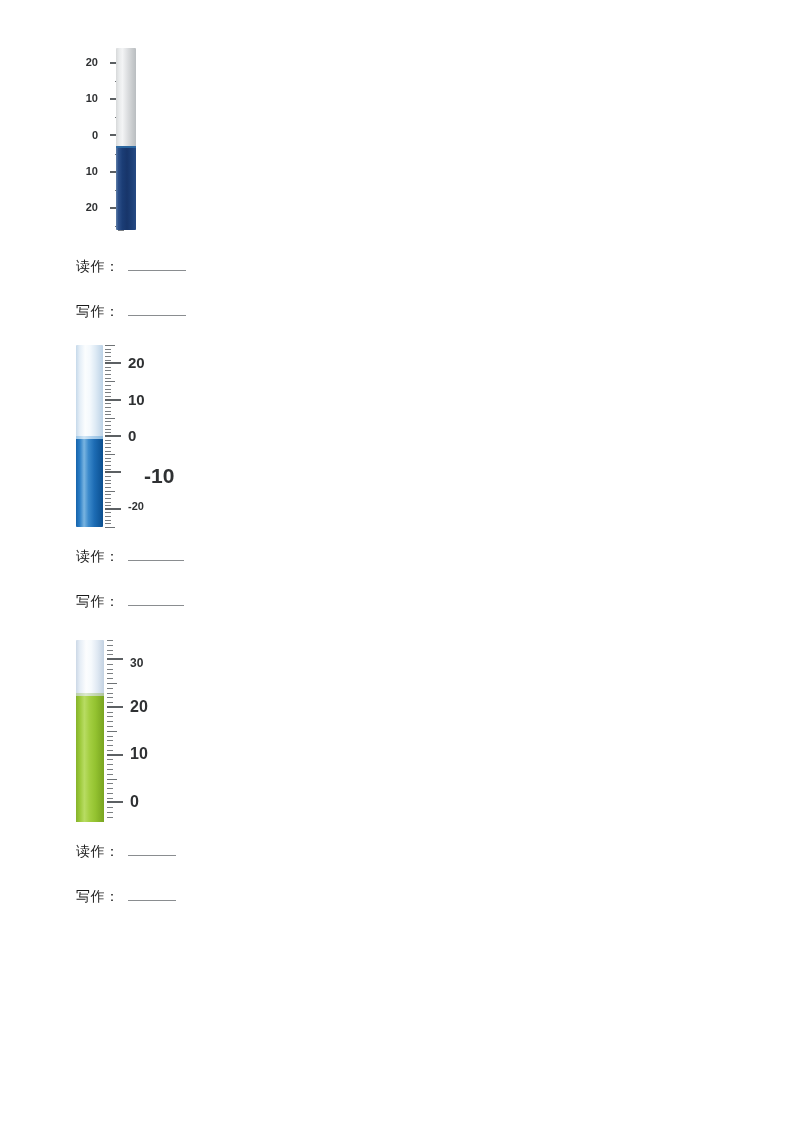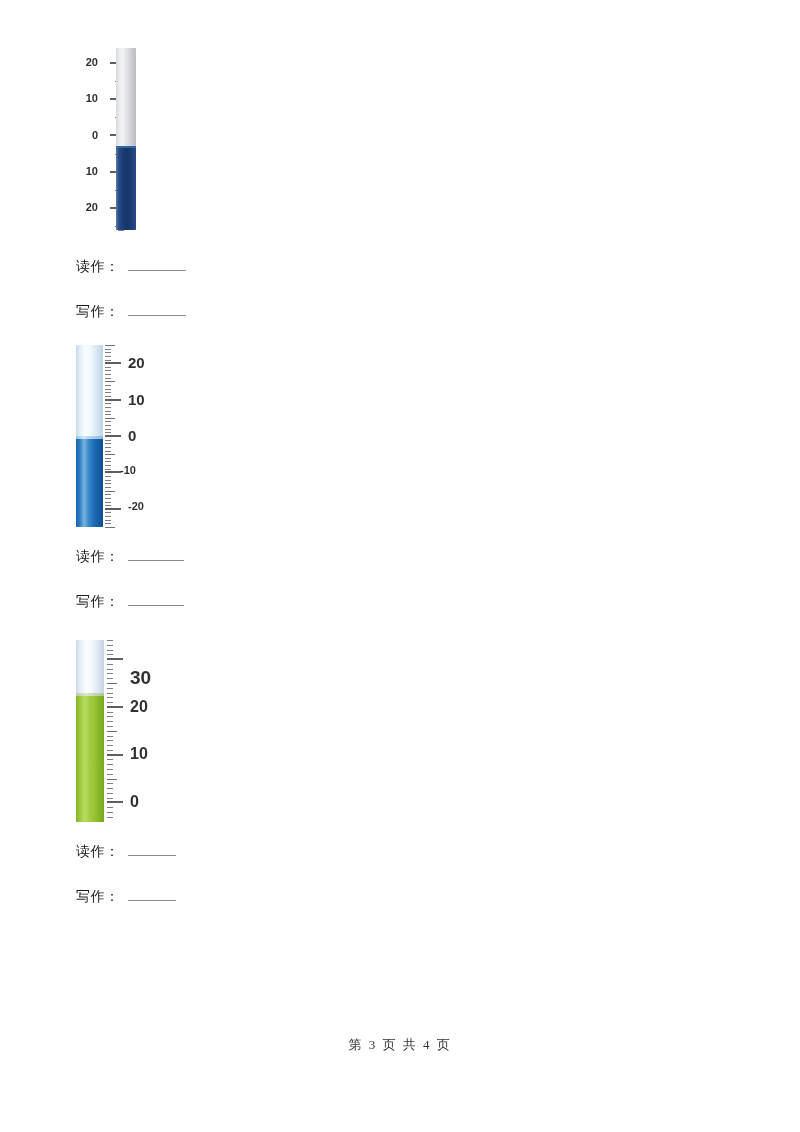--- a/index.html
+++ b/index.html
@@ -306,21 +306,21 @@
           <div class="tick minor" style="top: 14.56px; width: 6px; left: 0px;"></div>
           <div class="tick minor" style="top: 10.92px; width: 6px; left: 0px;"></div>
           <div class="tick minor" style="top: 7.28px; width: 6px; left: 0px;"></div>
           <div class="tick minor" style="top: 3.64px; width: 6px; left: 0px;"></div>
           <div class="tick mid" style="top: 0px; width: 10px; left: 0px;"></div>
         </div>
       <div id="labels2">
           <div class="scale-label right" style="font-size: 15px; left: 52px; width: 46px; top: 10.4px;">20</div>
           <div class="scale-label right" style="font-size: 15px; left: 52px; width: 46px; top: 46.8px;">10</div>
           <div class="scale-label right" style="font-size: 15px; left: 52px; width: 46px; top: 83.2px;">0</div>
-          <div class="scale-label right" style="font-size: 11px; left: 44px; width: 46px; top: 119.6px;">-10</div>
+          <div class="scale-label right" style="font-size: 21px; left: 68px; width: 46px; top: 119.6px;">-10</div>
           <div class="scale-label right" style="font-size: 11px; left: 52px; width: 46px; top: 156px;">-20</div>
         </div>
     </div>
   </div>
 
   <div class="answer-row" style="left:76px; top:548px;">
     <span class="answer-label">读作：</span>
     <span class="answer-blank" style="width:56px;"></span>
   </div>
   <div class="answer-row" style="left:76px; top:593px;">
@@ -371,33 +371,32 @@
             <div class="tick minor" style="top: 33.4444px; width: 6px; left: 0px;"></div>
             <div class="tick minor" style="top: 28.6667px; width: 6px; left: 0px;"></div>
             <div class="tick minor" style="top: 23.8889px; width: 6px; left: 0px;"></div>
             <div class="tick major" style="top: 18.1111px; width: 16px; left: 0px;"></div>
             <div class="tick minor" style="top: 14.3333px; width: 6px; left: 0px;"></div>
             <div class="tick minor" style="top: 9.55556px; width: 6px; left: 0px;"></div>
             <div class="tick minor" style="top: 4.77778px; width: 6px; left: 0px;"></div>
             <div class="tick minor" style="top: 0px; width: 6px; left: 0px;"></div>
           </div>
         <div id="labels3">
-            <div class="scale-label right" style="font-size: 19px; left: 54px; width: 52px; top: 28px;">30</div>
+            <div class="scale-label right" style="font-size: 12px; left: 54px; width: 52px; top: 17px;">30</div>
             <div class="scale-label right" style="font-size: 16px; left: 54px; width: 52px; top: 58.5689px;">20</div>
             <div class="scale-label right" style="font-size: 16px; left: 54px; width: 52px; top: 106.347px;">10</div>
             <div class="scale-label right" style="font-size: 16px; left: 54px; width: 52px; top: 154.124px;">0</div>
           </div>
       </div>
     </div>
   </div>
 
   <div class="answer-row" style="left:76px; top:843px;">
     <span class="answer-label">读作：</span>
     <span class="answer-blank" style="width:48px;"></span>
   </div>
   <div class="answer-row" style="left:76px; top:888px;">
     <span class="answer-label">写作：</span>
     <span class="answer-blank" style="width:48px;"></span>
   </div>
 
-  <div class="footer" style="top:1036px;">第 3 页 共 4 页</div>
 
 </div>
 
 </body></html>

